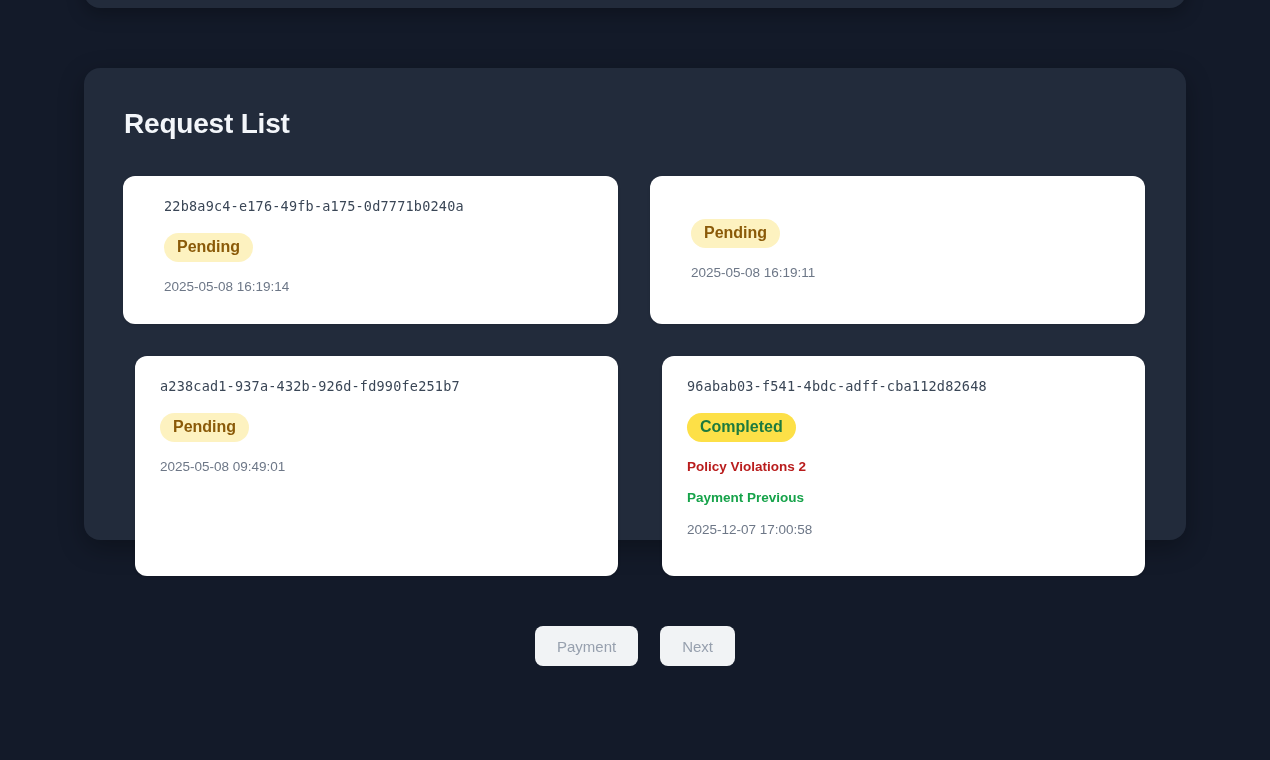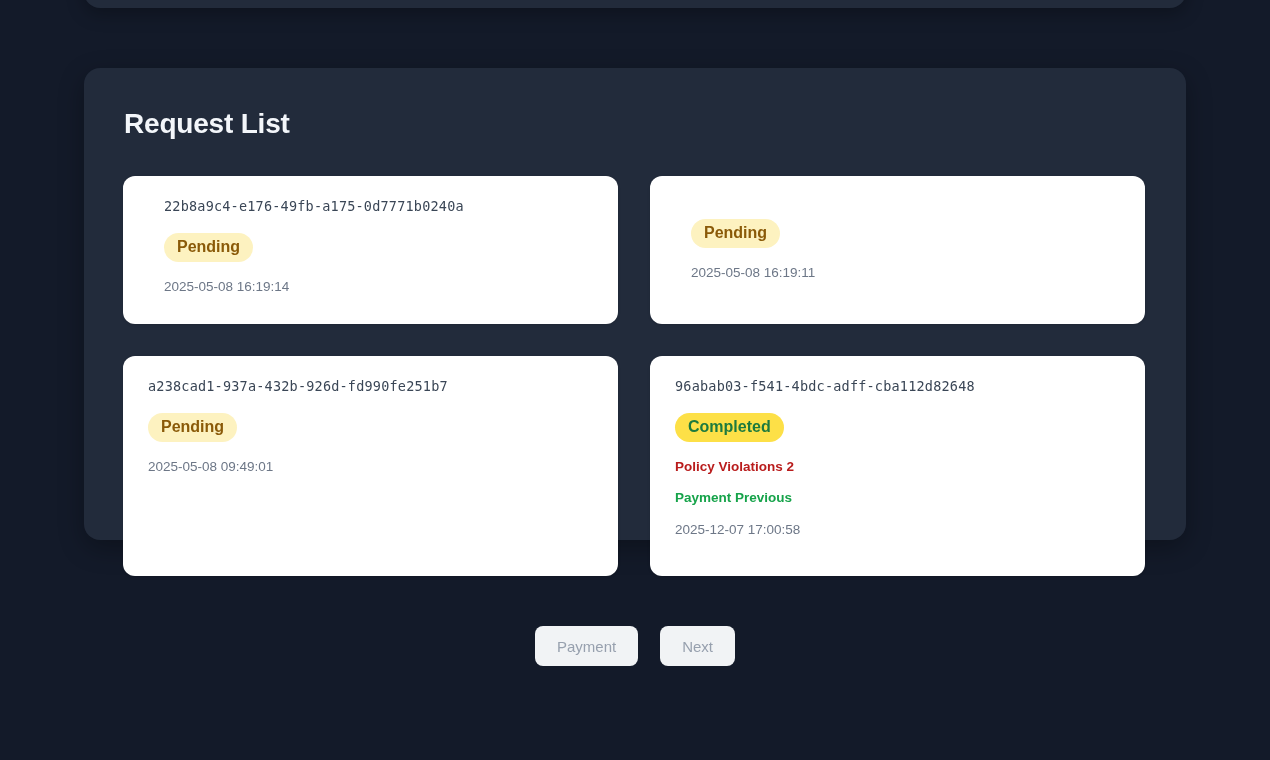--- a/index.html
+++ b/index.html
@@ -75,21 +75,21 @@
     background: #ffffff;
     border-radius: 12px;
     padding: 24px 25px 22px 25px;
     box-shadow: 0 1px 3px rgba(0,0,0,0.12);
     display: flex;
     flex-direction: column;
     align-items: flex-start;
   }
 
   .card.short { min-height: 148px; padding-left: 41px; }
-  .card.tall  { min-height: 220px; }
+  .card.tall  { min-height: 220px; margin-left: 12px; }
 
   .card-id {
     font-family: "DejaVu Sans Mono", "Liberation Mono", monospace;
     font-size: 13.5px;
     color: #3a4656;
     letter-spacing: 0.2px;
     line-height: 1;
     white-space: nowrap;
   }
 

